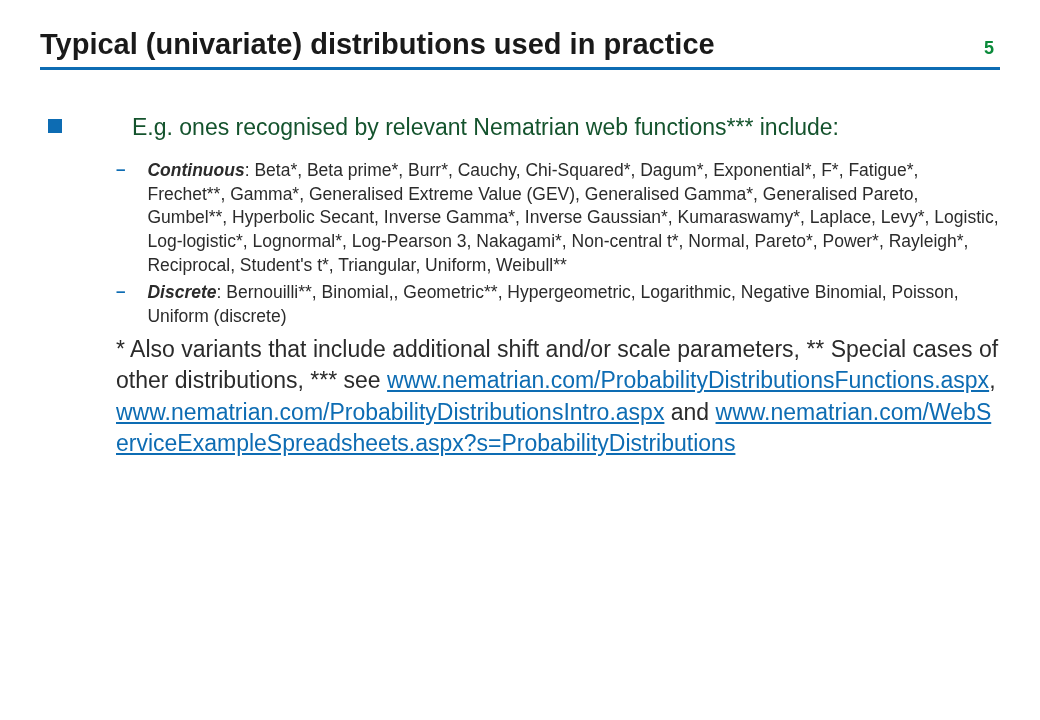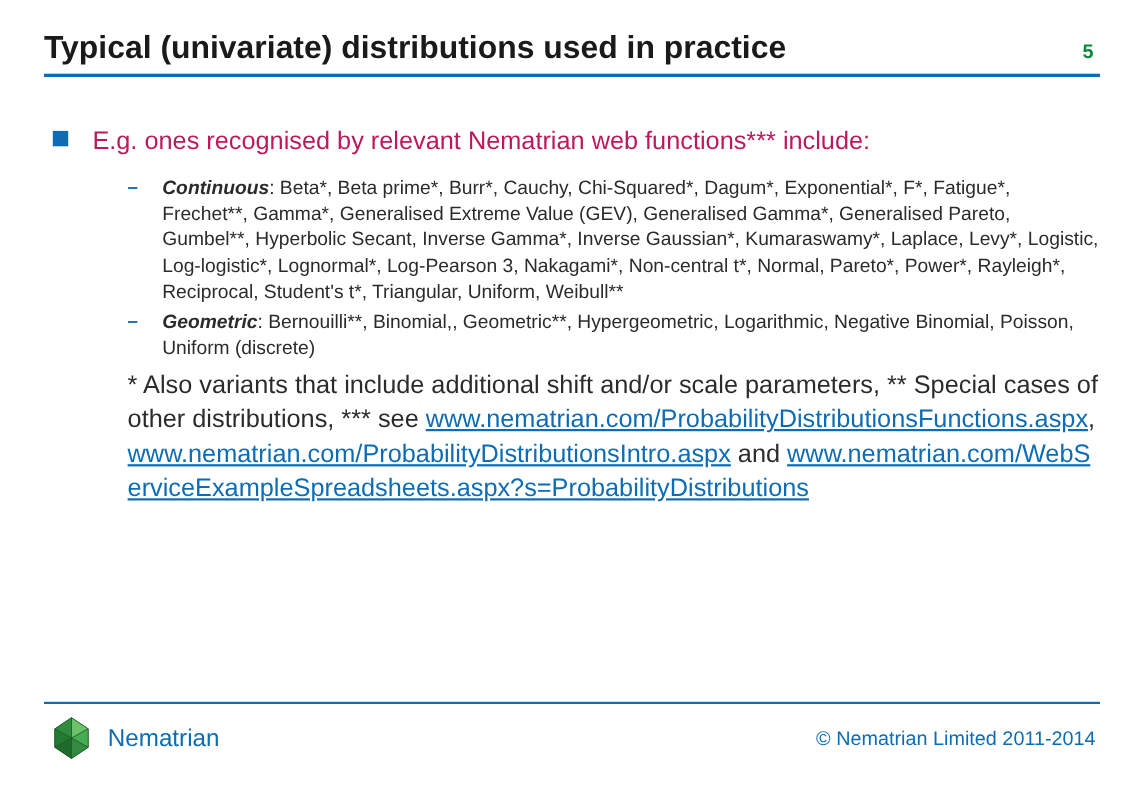--- a/index.html
+++ b/index.html
@@ -49,21 +49,22 @@
   .lvl1 .bullet {
     width: 14px; height: 14px;
     background: #0d6cb3;
     margin-top: 7px;
     margin-right: 22px;
     flex-shrink: 0;
   }
   .lvl1 .txt {
     font-size: 23px;
     line-height: 1.35;
-    color: #be185d;
+    color: #14532d;
+    margin-left: 48px;
   }
   .lvl2 {
     display: flex;
     margin-left: 68px;
     margin-bottom: 4px;
   }
   .lvl2 .dash {
     color: #0d6cb3;
     font-weight: 700;
     margin-right: 22px;
@@ -139,40 +140,25 @@
     <div class="lvl2">
       <div class="dash">–</div>
       <div class="txt">
         <span class="label">Continuous</span><span>: Beta*, Beta prime*, Burr*, Cauchy, Chi-Squared*, Dagum*, Exponential*, F*, Fatigue*, Frechet**, Gamma*, Generalised Extreme Value (GEV), Generalised Gamma*, Generalised Pareto, Gumbel**, Hyperbolic Secant, Inverse Gamma*, Inverse Gaussian*, Kumaraswamy*, Laplace, Levy*, Logistic, Log-logistic*, Lognormal*, Log-Pearson 3, Nakagami*, Non-central t*, Normal, Pareto*, Power*, Rayleigh*, Reciprocal, Student's t*, Triangular, Uniform, Weibull**</span>
       </div>
     </div>
 
     <div class="lvl2">
       <div class="dash">–</div>
       <div class="txt">
-        <span class="label">Geometric</span><span>: Bernouilli**, Binomial,, Geometric**, Hypergeometric, Logarithmic, Negative Binomial, Poisson, Uniform (discrete)</span>
+        <span class="label">Discrete</span><span>: Bernouilli**, Binomial,, Geometric**, Hypergeometric, Logarithmic, Negative Binomial, Poisson, Uniform (discrete)</span>
       </div>
     </div>
 
     <div class="footnote">
       <span>* Also variants that include additional shift and/or scale parameters, ** Special cases of other distributions, *** see </span><span class="lnk">www.nematrian.com/ProbabilityDistributionsFunctions.aspx</span><span>, </span><span class="lnk">www.nematrian.com/ProbabilityDistributionsIntro.aspx</span><span> and </span><span class="lnk">www.nematrian.com/WebServiceExampleSpreadsheets.aspx?s=ProbabilityDistributions</span>
     </div>
 
 
   </div>
 
-  <div class="footer">
-    <div class="logo-wrap">
-      <svg viewBox="0 0 100 100">
-        <polygon points="50,6 86,30 86,70 50,94 14,70 14,30" fill="#3aa24a" stroke="#1d5c27" stroke-width="2"></polygon>
-        <polygon points="50,6 86,30 50,50" fill="#6cc26a" stroke="#1d5c27" stroke-width="1.5"></polygon>
-        <polygon points="50,6 14,30 50,50" fill="#2f8b3d" stroke="#1d5c27" stroke-width="1.5"></polygon>
-        <polygon points="86,30 86,70 50,50" fill="#45ad52" stroke="#1d5c27" stroke-width="1.5"></polygon>
-        <polygon points="14,30 14,70 50,50" fill="#237a31" stroke="#1d5c27" stroke-width="1.5"></polygon>
-        <polygon points="86,70 50,94 50,50" fill="#338b40" stroke="#1d5c27" stroke-width="1.5"></polygon>
-        <polygon points="14,70 50,94 50,50" fill="#1e6b2b" stroke="#1d5c27" stroke-width="1.5"></polygon>
-      </svg>
-      <div class="brand">Nematrian</div>
-    </div>
-    <div class="copyright">© Nematrian Limited 2011-2014</div>
-  </div>
 
 </div>
 
 </body></html>

